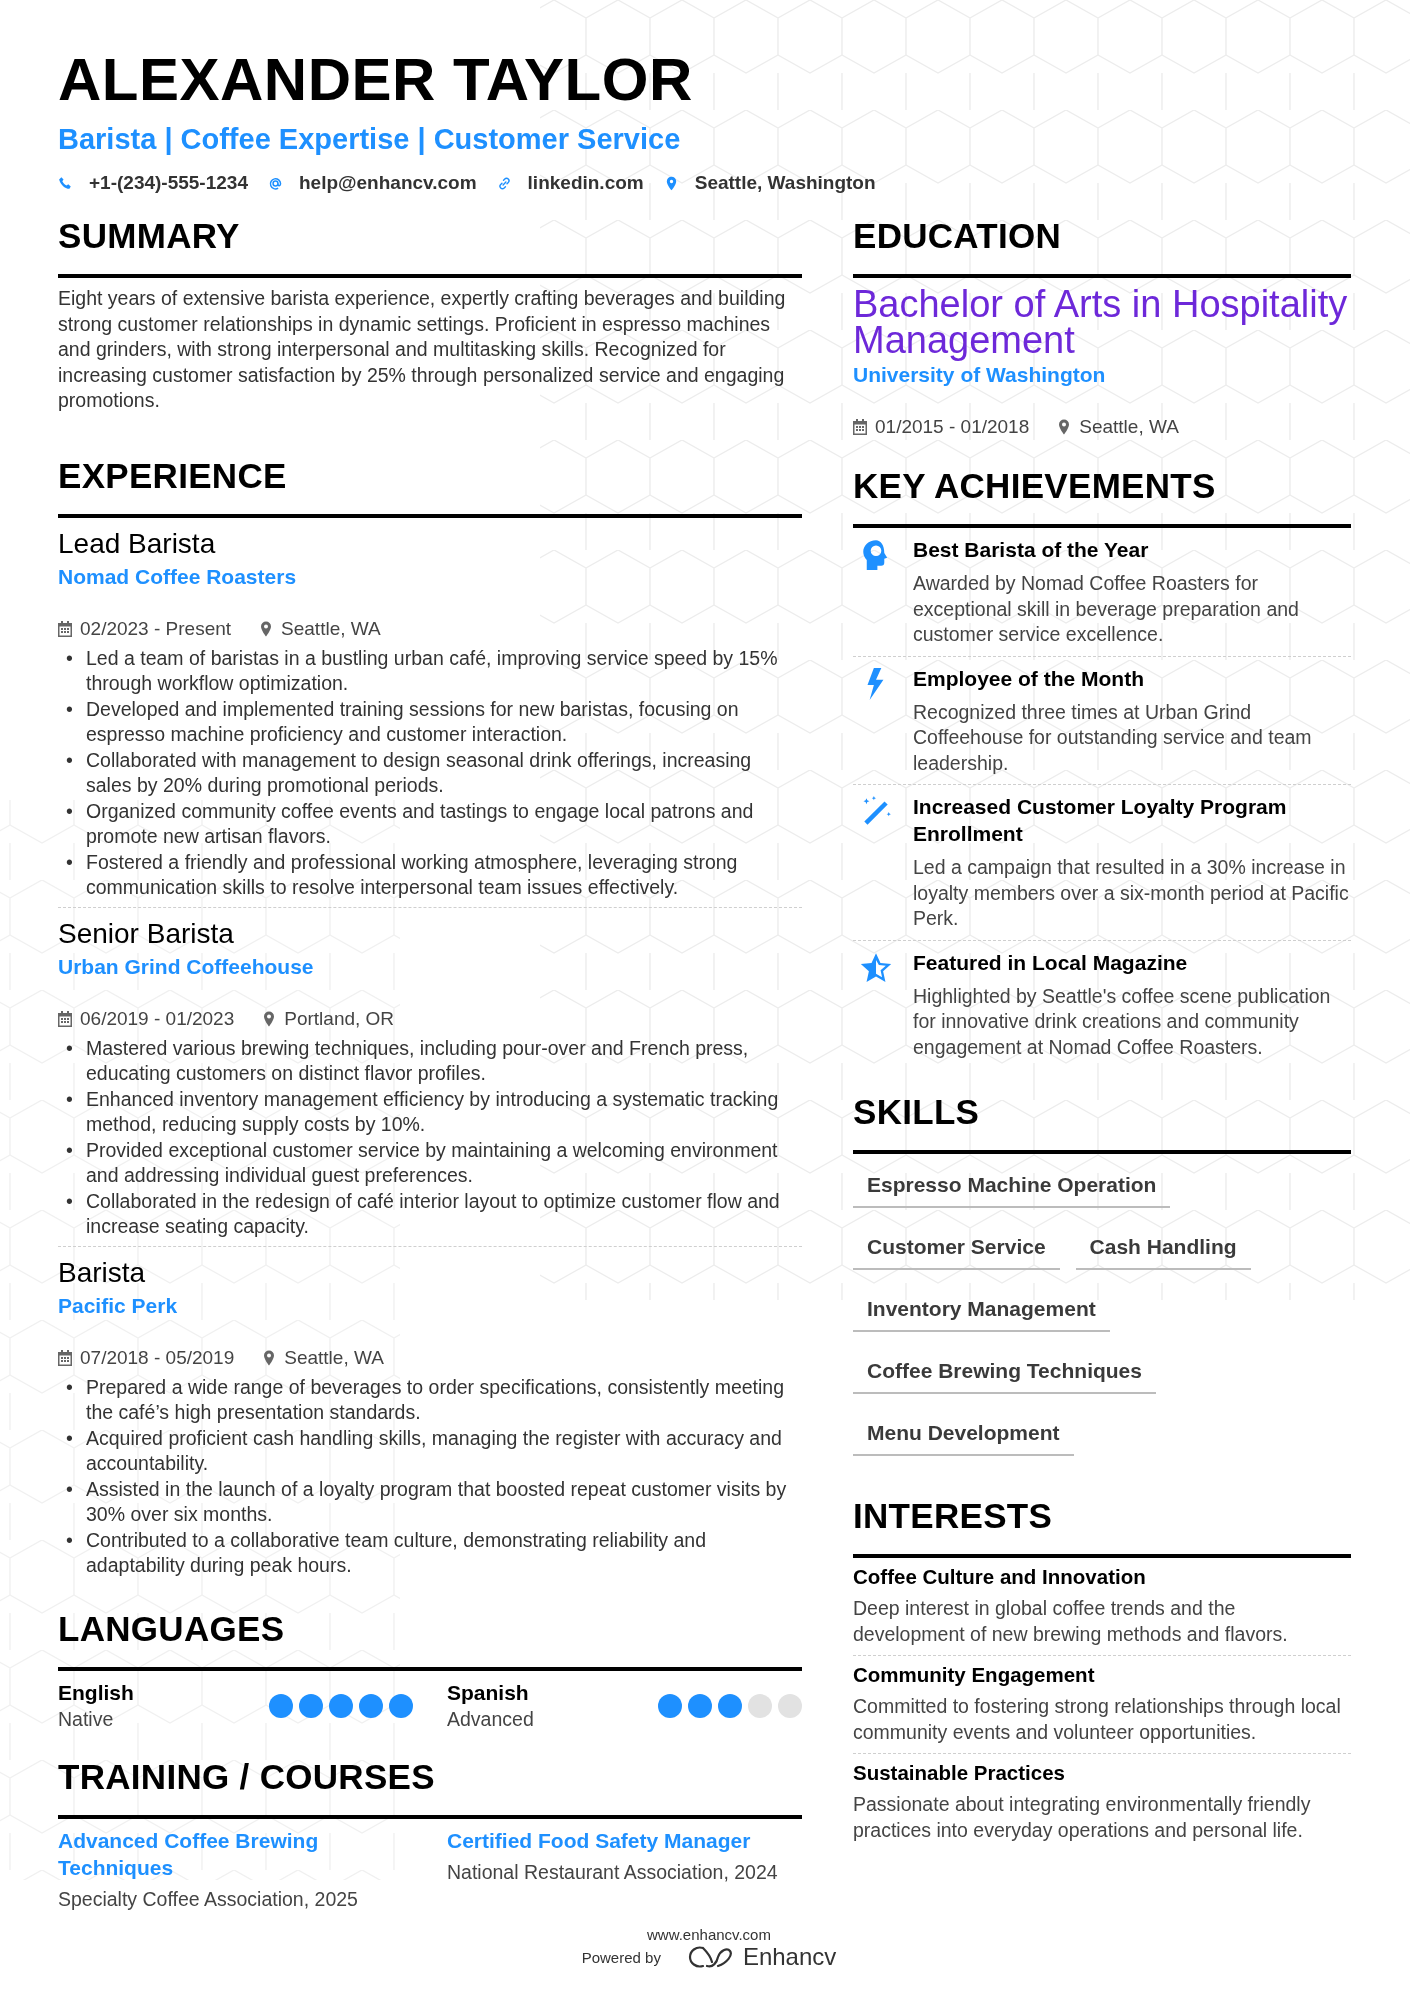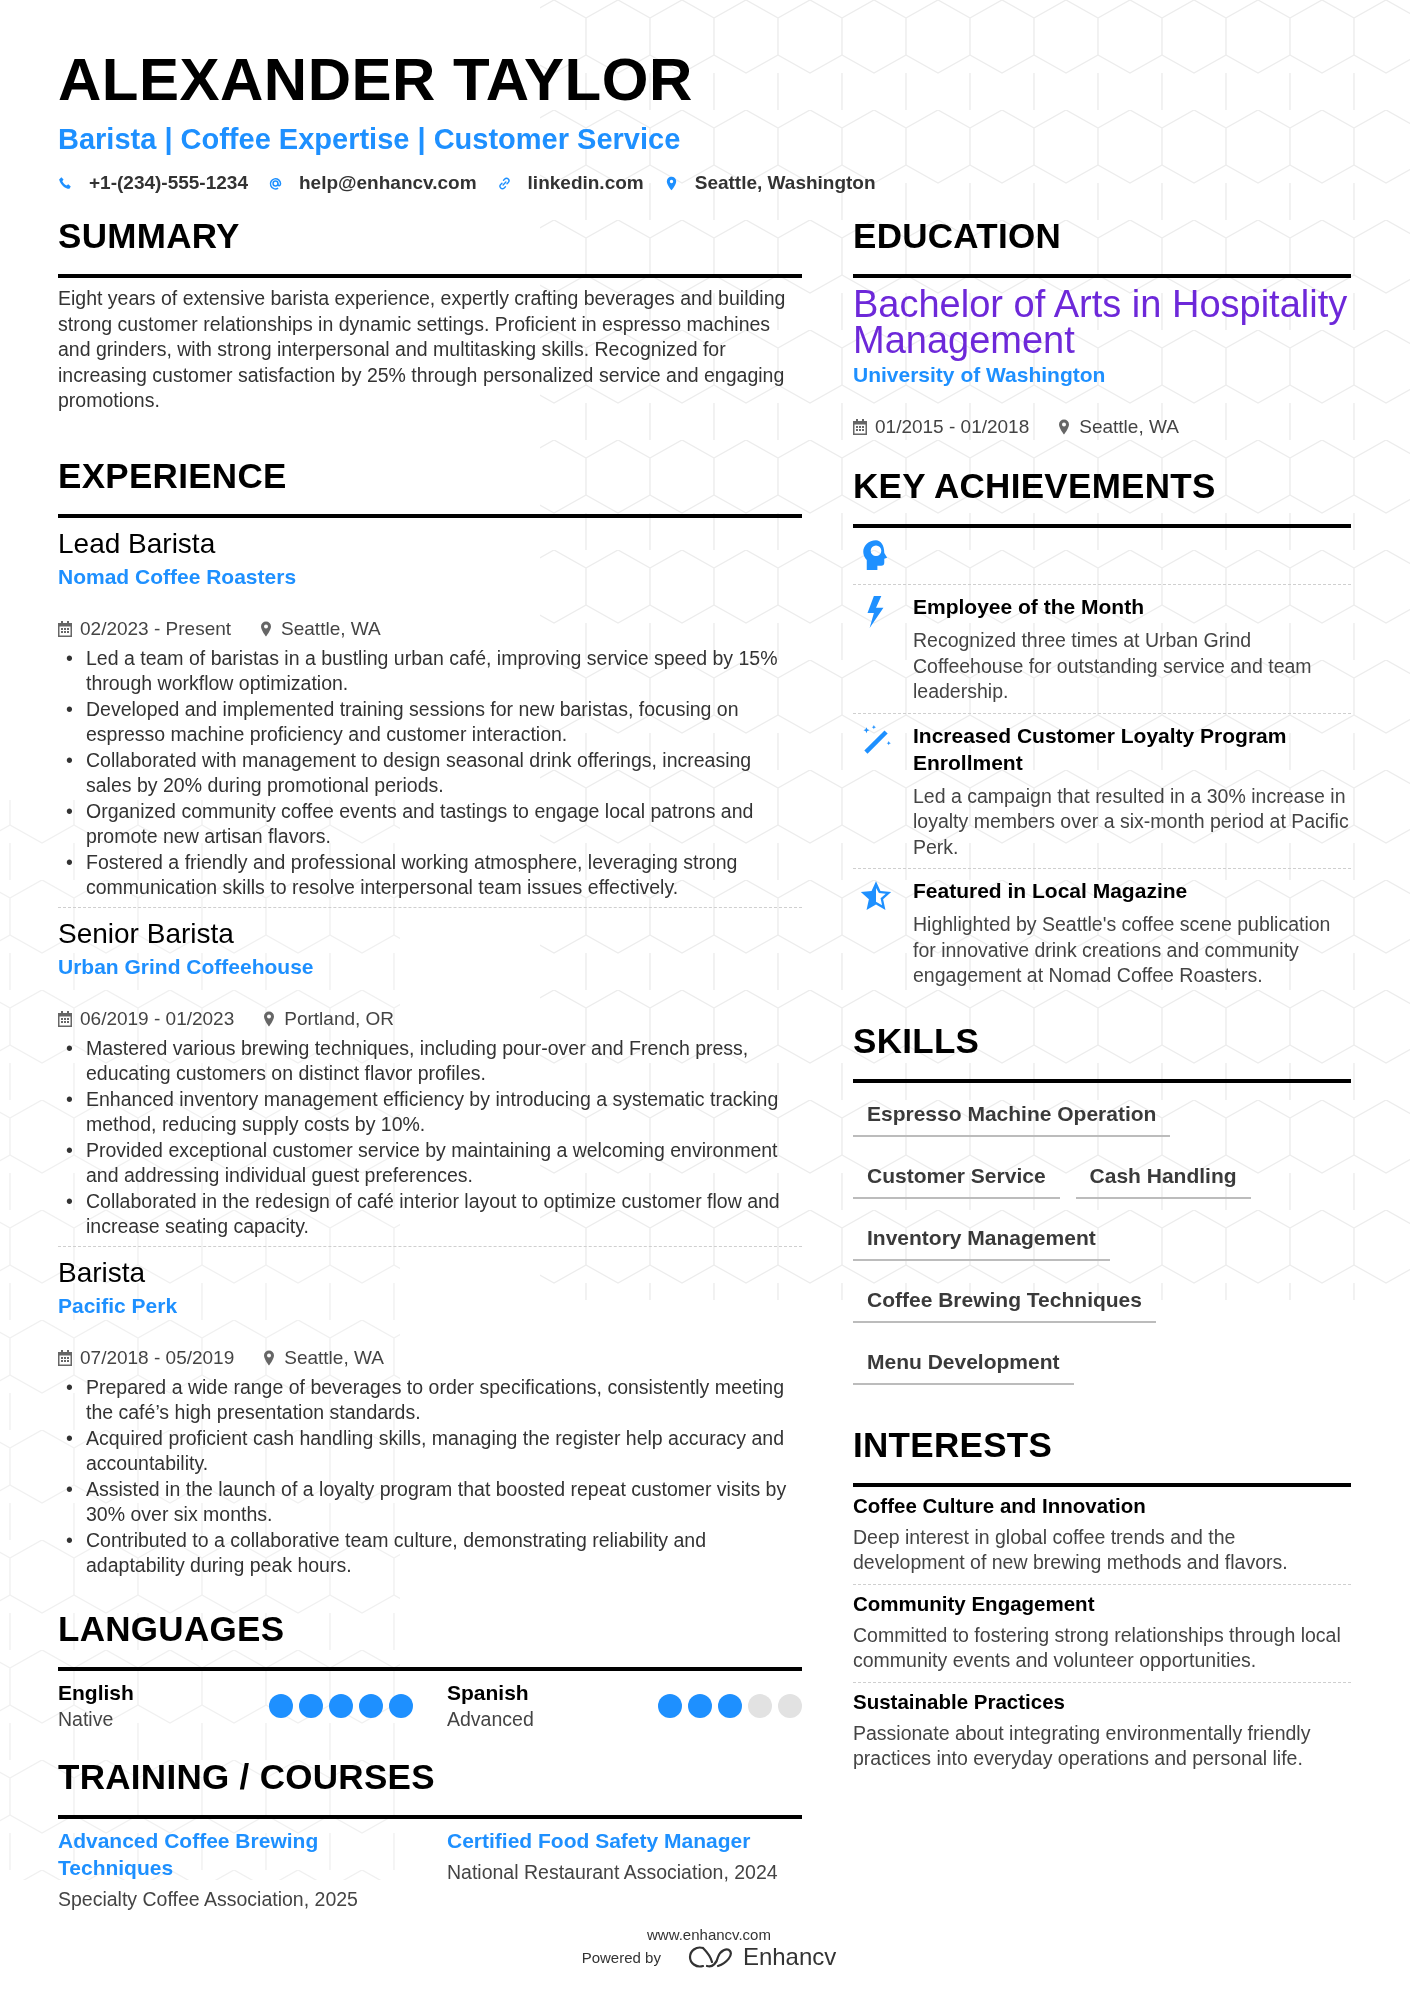--- a/index.html
+++ b/index.html
@@ -199,21 +199,21 @@
             </span>
           <span class="m">
               <svg viewBox="0 0 14 16">
                 <path d="M7 0.5a5 5 0 0 0-5 5c0 3.7 5 10 5 10s5-6.3 5-10a5 5 0 0 0-5-5zm0 7a2 2 0 1 1 0-4 2 2 0 0 1 0 4z"></path>
               </svg>
               <span>Seattle, WA</span>
             </span>
         </div>
         <ul class="bullets">
           <li>Prepared a wide range of beverages to order specifications, consistently meeting the café’s high presentation standards.</li>
-          <li>Acquired proficient cash handling skills, managing the register help accuracy and accountability.</li>
+          <li>Acquired proficient cash handling skills, managing the register with accuracy and accountability.</li>
           <li>Assisted in the launch of a loyalty program that boosted repeat customer visits by 30% over six months.</li>
           <li>Contributed to a collaborative team culture, demonstrating reliability and adaptability during peak hours.</li>
         </ul>
       </div>
     </div>
 
     <div class="section" style="margin-top:14px;">
       <div class="sec-title">LANGUAGES</div>
       <div class="lang-row">
         <div class="lang">
@@ -282,20 +282,24 @@
       </div>
     </div>
 
     <div class="section" style="margin-top:16px;">
       <div class="sec-title" style="margin-bottom:0;">KEY ACHIEVEMENTS</div>
 
       <div class="ach">
         <div class="ach-icon"><svg viewBox="0 0 32 32">
               <path d="M16 2C9 2 4 7 4 13c0 3 1.3 5.7 3.3 7.6V30h10v-4h3.5a3 3 0 0 0 3-3v-3.5l2.7-1-2.7-4.5C23.8 6.8 20.5 2 16 2zm0 5a5 5 0 1 1 0 10 5 5 0 0 1 0-10z"></path>
             </svg></div>
+        <div>
+          <div class="ach-title">Best Barista of the Year</div>
+          <div class="ach-desc">Awarded by Nomad Coffee Roasters for exceptional skill in beverage preparation and customer service excellence.</div>
+        </div>
       </div>
 
       <div class="ach">
         <div class="ach-icon"><svg viewBox="0 0 32 32">
               <path d="M14 1h7l-5 11h7L10 31l4-14H8z"></path>
             </svg></div>
         <div>
           <div class="ach-title">Employee of the Month</div>
           <div class="ach-desc">Recognized three times at Urban Grind Coffeehouse for outstanding service and team leadership.</div>
         </div>

